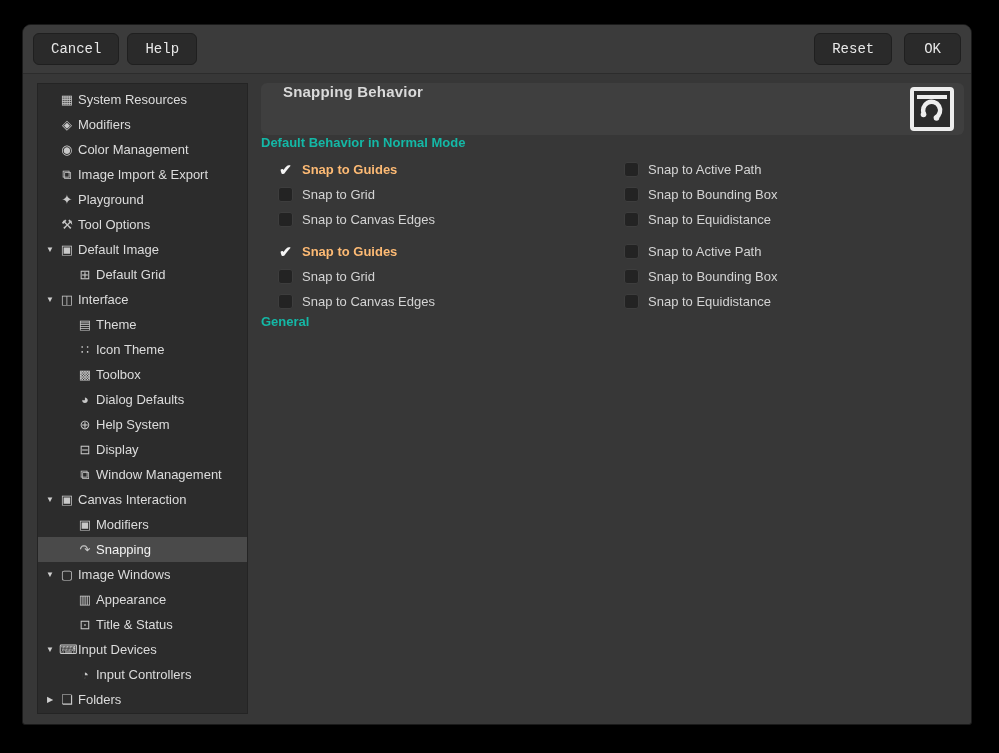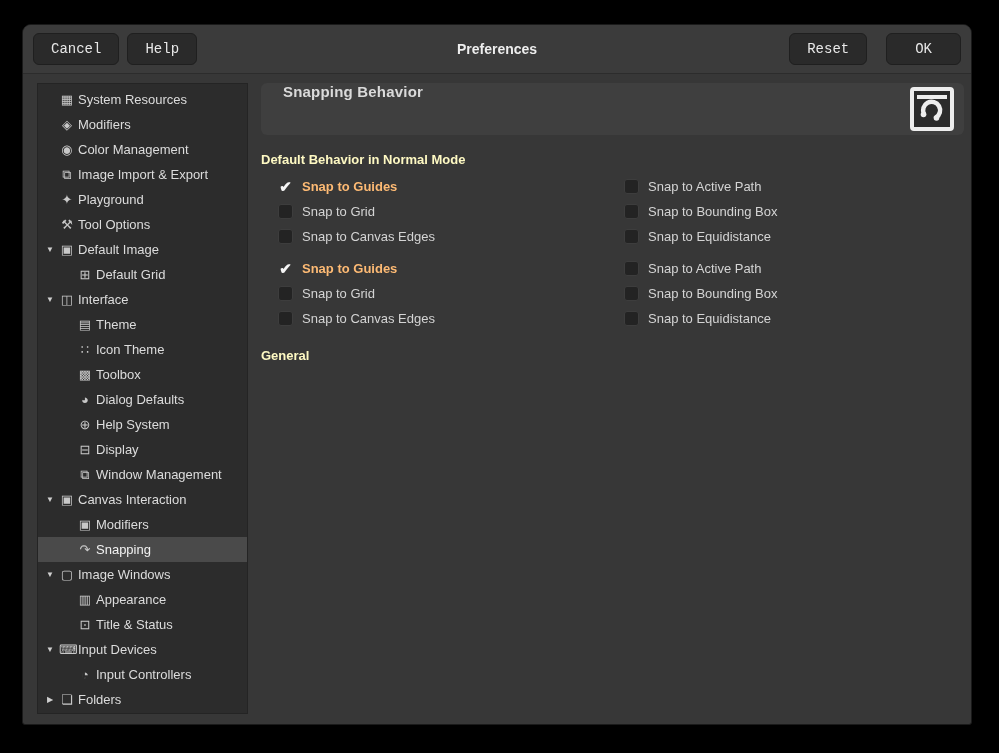--- a/index.html
+++ b/index.html
@@ -17,25 +17,25 @@
     position: absolute; left: 0; top: 0; right: 0; height: 49px;
     background: #3b3b3b; border-bottom: 1px solid #2c2c2c;
     display: flex; align-items: center;
   }
   .tb-btn {
     background: #2a2a2a; border: 1px solid #1f1f1f; border-radius: 6px;
     color: #e8e8e8; font-size: 14px; padding: 7px 17px; cursor: pointer;
     font-family: Liberation Mono, monospace;
   }
   .tb-left { position: absolute; left: 10px; display: flex; gap: 8px; }
-  .tb-right { position: absolute; right: 10px; display: flex; gap: 19px; justify-content: flex-end; }
+  .tb-right { position: absolute; right: 10px; display: flex; gap: 12px; justify-content: flex-end; }
   .tb-title {
     width: 100%; text-align: center; color: #eeeeee; font-weight: bold; font-size: 14px;
   }
-  .tb-btn.ok { padding: 7px 28px; }
+  .tb-btn.ok { padding: 7px 19px; }
 
   
   .sidebar {
     position: absolute; left: 14px; top: 58px; width: 211px; height: 631px;
     background: #2c2c2c; border: 1px solid #242424; padding-top: 3px;
     overflow: hidden;
   }
   .tree-row {
     height: 25px; display: flex; align-items: center;
     color: #dcdcdc; font-size: 13px; white-space: nowrap; cursor: pointer;
@@ -60,21 +60,21 @@
   .content-header {
     height: 52px; background: #3f3f3f; border-radius: 6px;
     display: flex; align-items: flex-start; padding-left: 22px; position: relative;
   }
   .content-header .hdr-title {
     color: #dadada; font-size: 15px; font-weight: bold; letter-spacing: 0.2px;
   }
   .hdr-icon { position: absolute; right: 10px; top: 4px; width: 44px; height: 44px; }
 
   .section-title {
-    color: #fef9c3; font-size: 13px; font-weight: bold; margin-top: 17px;
+    color: #14b8a6; font-size: 13px; font-weight: bold; margin-top: 0;
   }
   .cb-grid { display: flex; margin-top: 7px; }
   .cb-col-left { width: 363px; padding-left: 17px; }
   .cb-col-right { flex: 1; }
   .cb-row { height: 25px; display: flex; align-items: center; gap: 9px; cursor: pointer; }
   .checkbox {
     width: 15px; height: 15px; border-radius: 3px;
     background: #232323; border: 1px solid #3d3d3d; flex: 0 0 15px;
   }
   .checkbox.checked {
@@ -104,21 +104,20 @@
 </head>
 <body>
 
 <div class="window">
 
   <div class="titlebar">
     <div class="tb-left">
       <button class="tb-btn">Cancel</button>
       <button class="tb-btn">Help</button>
     </div>
-    <div class="tb-title">Preferences</div>
     <div class="tb-right">
       <button class="tb-btn">Reset</button>
       <button class="tb-btn ok">OK</button>
     </div>
   </div>
 
   <div class="sidebar" id="sidebar-tree">
       <div class="tree-row lvl1">
         <span class="indent"></span>
         <span class="tree-icon">▦</span>

